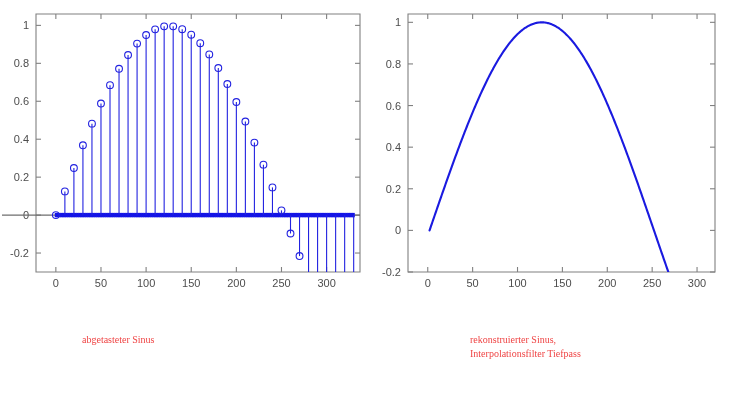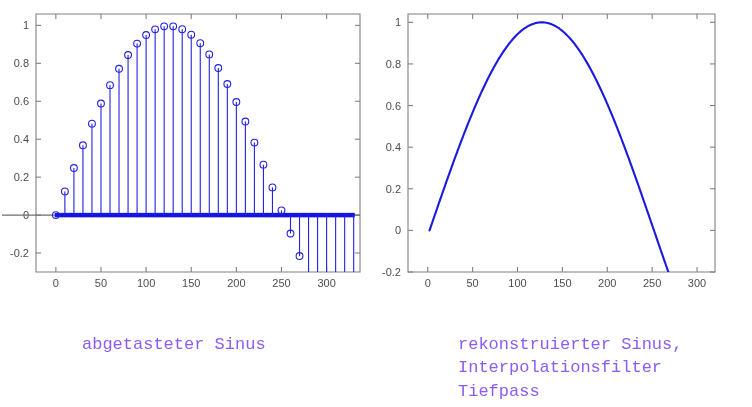--- a/index.html
+++ b/index.html
@@ -14,25 +14,25 @@
   svg{display:block;}
   .tick-label{font-family:"Liberation Sans", sans-serif;font-size:11px;fill:#4d4d4d;}
   .axis-line{stroke:#808080;stroke-width:1.1;fill:none;}
   .tick-mark{stroke:#808080;stroke-width:1.1;}
   .zero-line{stroke:#6e6e6e;stroke-width:1.1;}
   .stem{stroke:#2222e0;stroke-width:1.1;}
   .marker{fill:none;stroke:#2222e0;stroke-width:1.1;}
   .baseline-dots{fill:#1414e6;}
   .curve{fill:none;stroke:#1a1ae0;stroke-width:2.1;stroke-linejoin:round;stroke-linecap:round;}
   .caption{
-    position:absolute;font-family:Liberation Mono, monospace;
-    font-size:17px;color:#8b5cf6;line-height:1.38;white-space:pre-line;
+    position:absolute;font-family:Liberation Serif, serif;
+    font-size:10px;color:#ef4444;line-height:1.38;white-space:pre-line;
   }
   #caption-left{left:82px;top:333px;}
-  #caption-right{left:458px;top:333px;}
+  #caption-right{left:470px;top:333px;}
 </style>
 </head>
 <body>
 
 <div class="figure" id="fig-left">
   <svg id="svg-left" width="380" height="300">
       <path d="M36 14 L360 14 L360 272 L36 272 Z" class="axis-line"></path>
       <line x1="55.85515320334262" y1="272" x2="55.85515320334262" y2="267" class="tick-mark"></line>
       <line x1="55.85515320334262" y1="14" x2="55.85515320334262" y2="19" class="tick-mark"></line>
       <text x="55.85515320334262" y="287" text-anchor="middle" class="tick-label">0</text>

